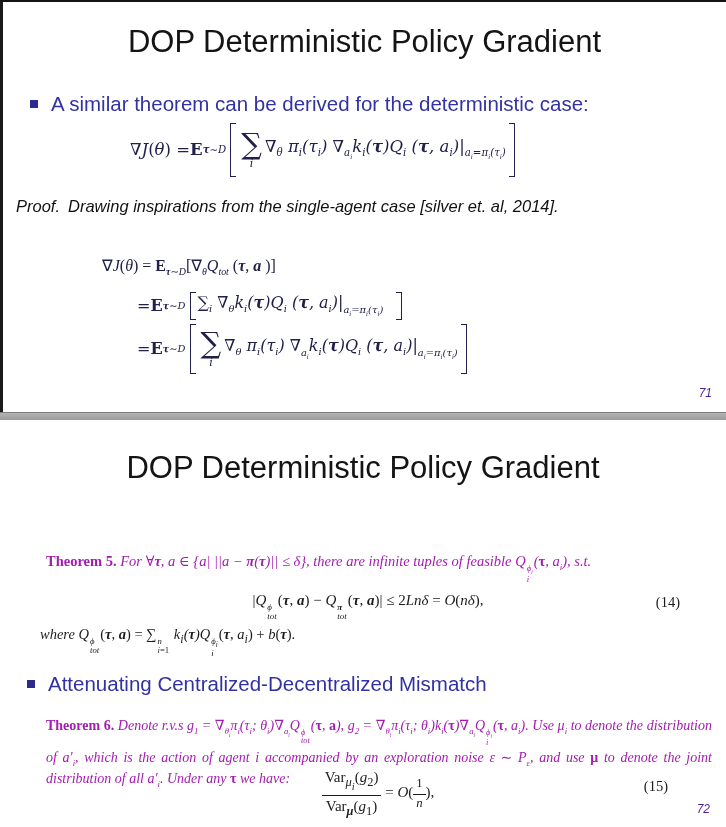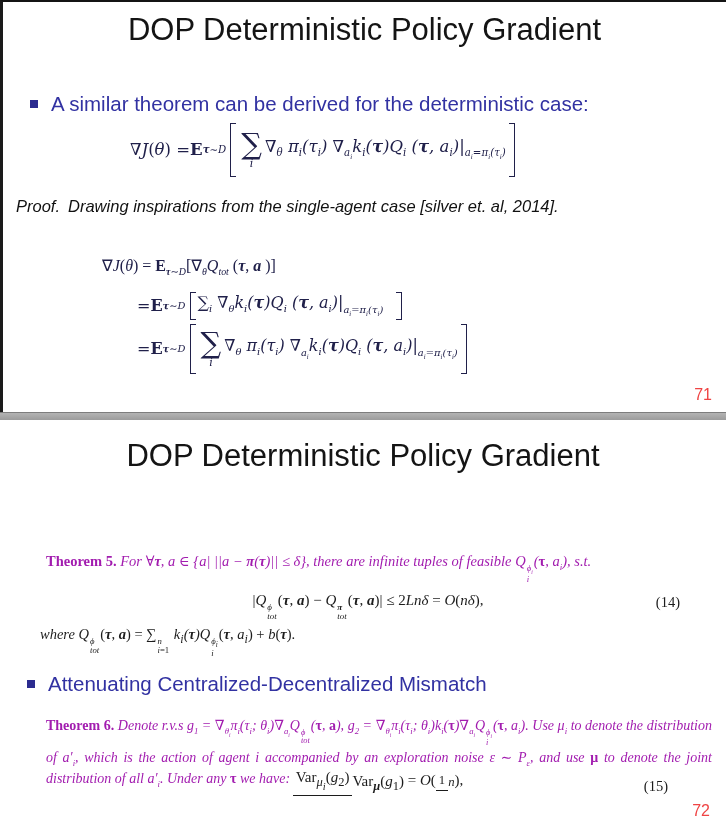--- a/index.html
+++ b/index.html
@@ -6,21 +6,21 @@
   .page {
     position:relative; width:726px; height:827px; background:#ffffff;
     font-family:"Liberation Sans", sans-serif; overflow:hidden;
   }
   .slide { position:absolute; left:0; width:726px; background:#fff; box-sizing:border-box; }
   .slide1 { top:0; height:412px; border-top:2px solid #141414; border-left:3px solid #1a1a1a; }
   .slide2 { top:420px; height:407px; }
   .sep { position:absolute; top:412px; left:0; width:726px; height:8px;
          background:linear-gradient(#b3b3b3,#9c9c9c); border-top:1px solid #7d7d7d; box-sizing:border-box; }
 
-  .slide-title { position:absolute; left:0; right:0; margin:0; text-align:center;
+  .slide-title { position:absolute; left:0; right:0; margin:12px; text-align:center;
     font-size:31px; font-weight:400; color:#141414; letter-spacing:0px; }
   .slide1 .slide-title { top:10px; }
   .slide2 .slide-title { top:18px; }
 
   .bullet { position:absolute; left:27px; display:flex; align-items:flex-start; gap:13px;
     color:#3232a2; font-size:20.5px; }
   .bsq { flex:0 0 auto; width:8px; height:8px; background:#2b2b8f; margin-top:8px; }
 
   .proof { position:absolute; top:195px; left:13px; margin:0; font-size:16.5px; color:#111; }
   .proof em { font-style:italic; }
@@ -33,21 +33,21 @@
   .bbE { font-weight:bold; }
   .lo { font-size:0.62em; }
   .lbr, .rbr { display:inline-block; width:6px; vertical-align:middle; box-sizing:border-box; }
   .lbr { border-left:1.6px solid currentColor; border-top:1.6px solid currentColor; border-bottom:1.6px solid currentColor; margin:0 2px 0 4px; }
   .rbr { border-right:1.6px solid currentColor; border-top:1.6px solid currentColor; border-bottom:1.6px solid currentColor; margin-left:3px; }
   .h26 { height:28px; } .h48 { height:50px; } .h50 { height:54px; }
   .sum { display:inline-flex; flex-direction:column; align-items:center; vertical-align:middle; line-height:0.95; margin:0 3px; }
   .sum .sg { font-size:29px; } .sum .si { font-size:11px; font-style:italic; }
   .ss { display:inline-flex; flex-direction:column; align-items:flex-start; vertical-align:-0.55em;
         line-height:1.05; font-size:0.6em; margin:0 1px; }
-  .frac { display:inline-flex; flex-direction:row; align-items:center; vertical-align:middle; line-height:1.2; }
+  .frac { display:inline-flex; flex-direction:column; align-items:center; vertical-align:middle; line-height:1.2; }
   .frac .num { border-bottom:1px solid currentColor; padding:0 3px 2px; }
   .frac .den { padding-top:1px; }
   .frac.sm { font-size:0.85em; vertical-align:middle; }
 
   .f-main { top:120px; left:127px; font-size:16.5px; height:56px; display:flex; align-items:center; }
   .eq1 { top:256px; left:99px;  font-size:16px;font-family:Liberation Serif, serif; }
   .eq2 { top:288px; left:134px; font-size:16px; height:32px; display:flex; align-items:center; }
   .eq3 { top:320px; left:134px; font-size:16px; height:54px; display:flex; align-items:center; }
 
   
@@ -63,21 +63,21 @@
   .no14 { top:174px; right:46px; }
   .where { top:206px; left:40px; font-size:14.5px; position:absolute;
            font-family:"Liberation Serif","DejaVu Serif",serif; color:#1c1c1c; white-space:nowrap; }
   .bullet.b2-1 { top:88px; }
   .bullet.b2-2 { top:252px; }
   .th6 { top:296px; left:46px; right:14px; font-size:14px; line-height:1.38; text-align:justify; }
   .eq15 { top:348px; left:0; right:0; padding-left:30px; text-align:center; position:absolute;
           font-family:"Liberation Serif","DejaVu Serif",serif; color:#1c1c1c; font-size:15px; white-space:nowrap; }
   .no15 { top:358px; right:58px; }
 
-  .pagenum { position:absolute; font-size:16px; color:#ef4444; }
+  .pagenum { position:absolute; font-size:12px; color:#4c1d95;font-style:italic; }
   .p71 { top:384px; right:14px; }
   .p72 { top:382px; right:16px; }
 </style>
 </head>
 <body>
 
 <div class="page">
 
   <section class="slide slide1">
     <h1 class="slide-title">DOP Deterministic Policy Gradient</h1>

